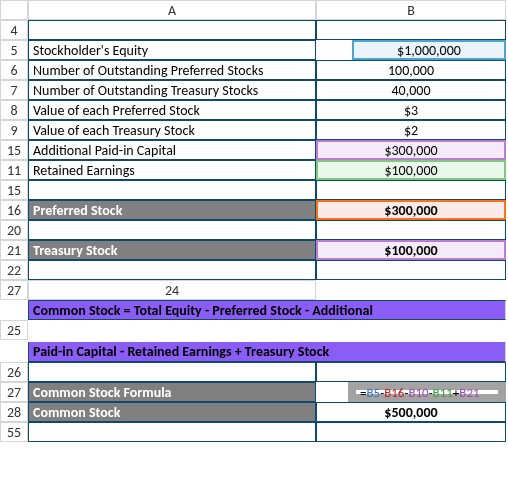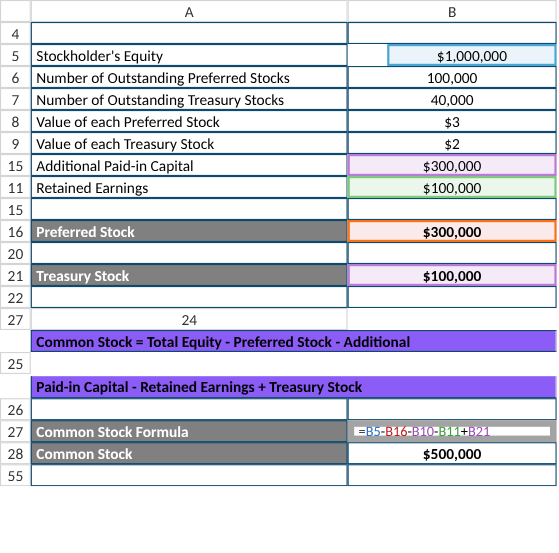--- a/index.html
+++ b/index.html
@@ -48,21 +48,21 @@
     }
     .yellow-hl {
       background: #8b5cf6;
       font-weight: bold;
     }
     .val-b5 { border: 2px solid #4aa5d2; background: #eaf4fa; margin-left: 36px; }
     .val-b10 { border: 2px solid #b97bd6; background: #f4eaf8; }
     .val-b11 { border: 2px solid #7fc97f; background: #ecf7ec; }
     .val-b16 { border: 2px solid #f97316; background: #fbeaea; font-weight: bold; }
     .val-b21 { border: 2px solid #b97bd6; background: #f4eaf8; font-weight: bold; }
-    .val-b27 { border: 6px solid #a3a3a3; }
+    .val-b27 { border: 8px solid #a3a3a3; margin-left: 32px; }
     .val-b28 { font-weight: bold; }
 
     .formula-text { font-size: 13px; }
     .formula-text .eq { color: #000; }
     .formula-text .ref-b5 { color: #2d6ec8; }
     .formula-text .ref-b16 { color: #c02020; }
     .formula-text .ref-b10 { color: #9b4bb7; }
     .formula-text .ref-b11 { color: #3a9e3a; }
     .formula-text .ref-b21 { color: #9b4bb7; }
     .formula-text .op { color: #000; }

